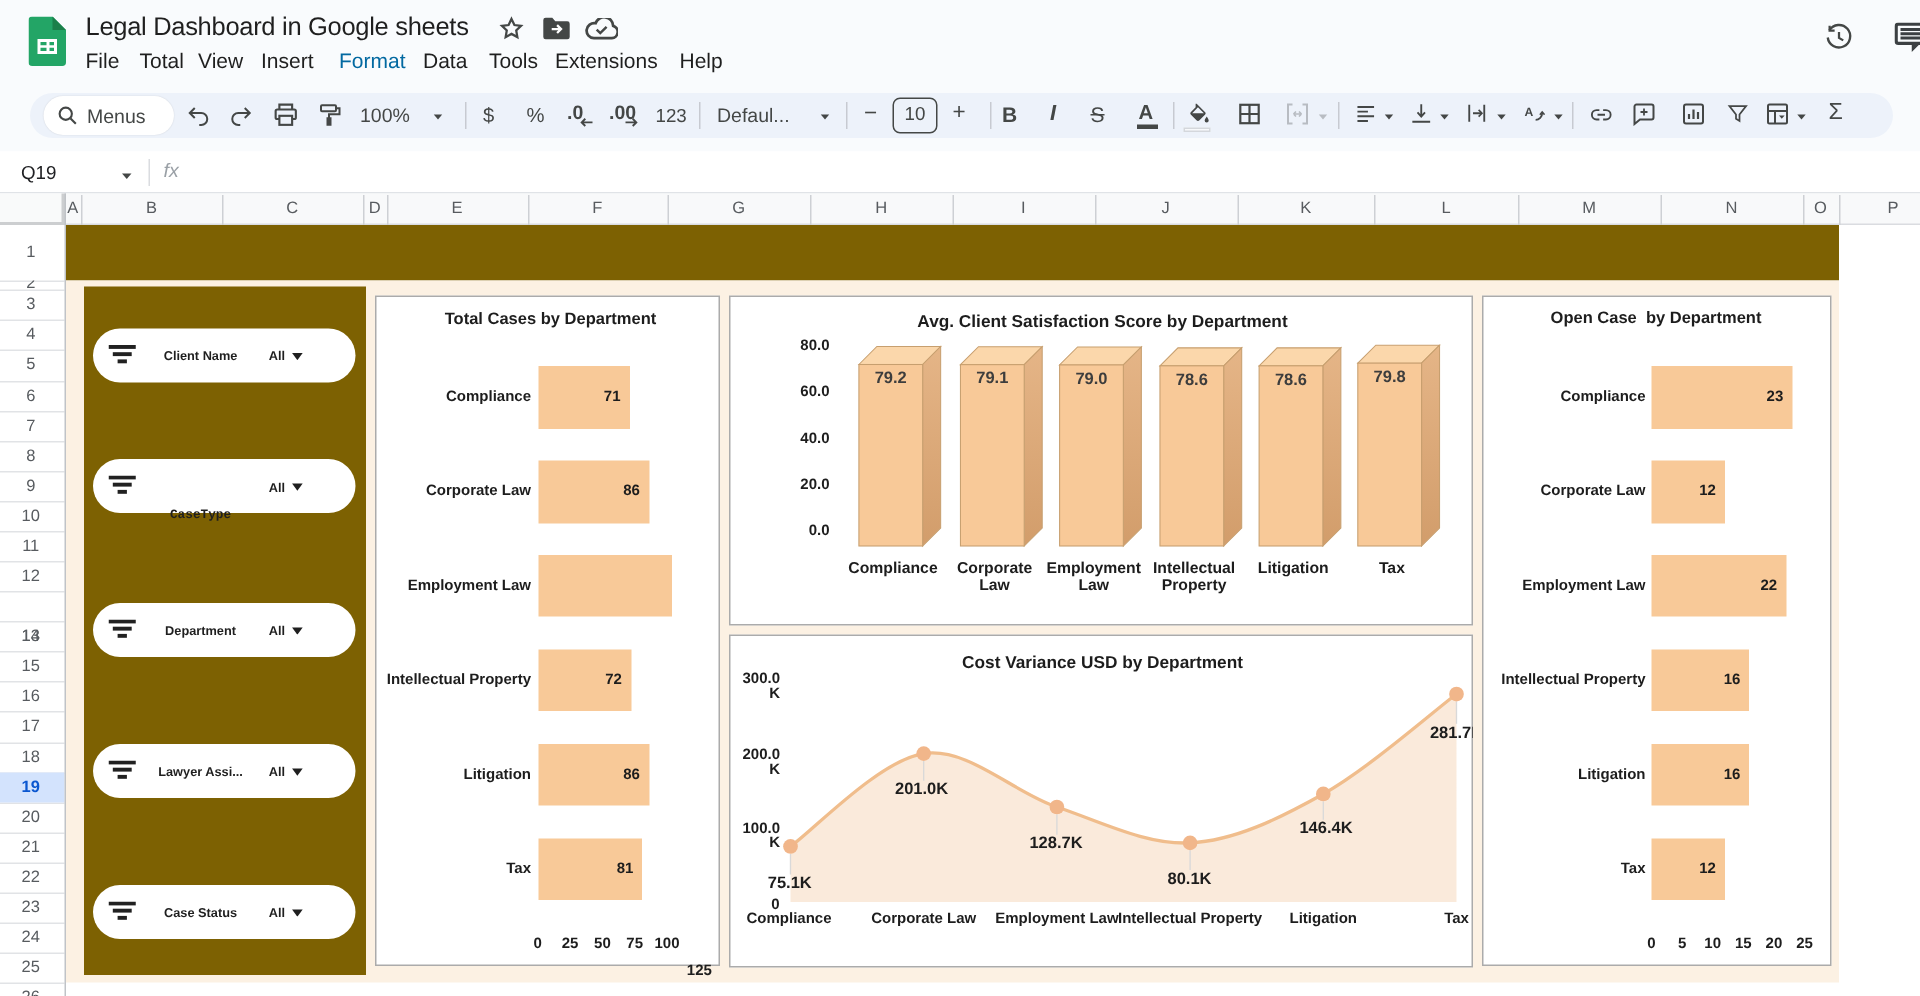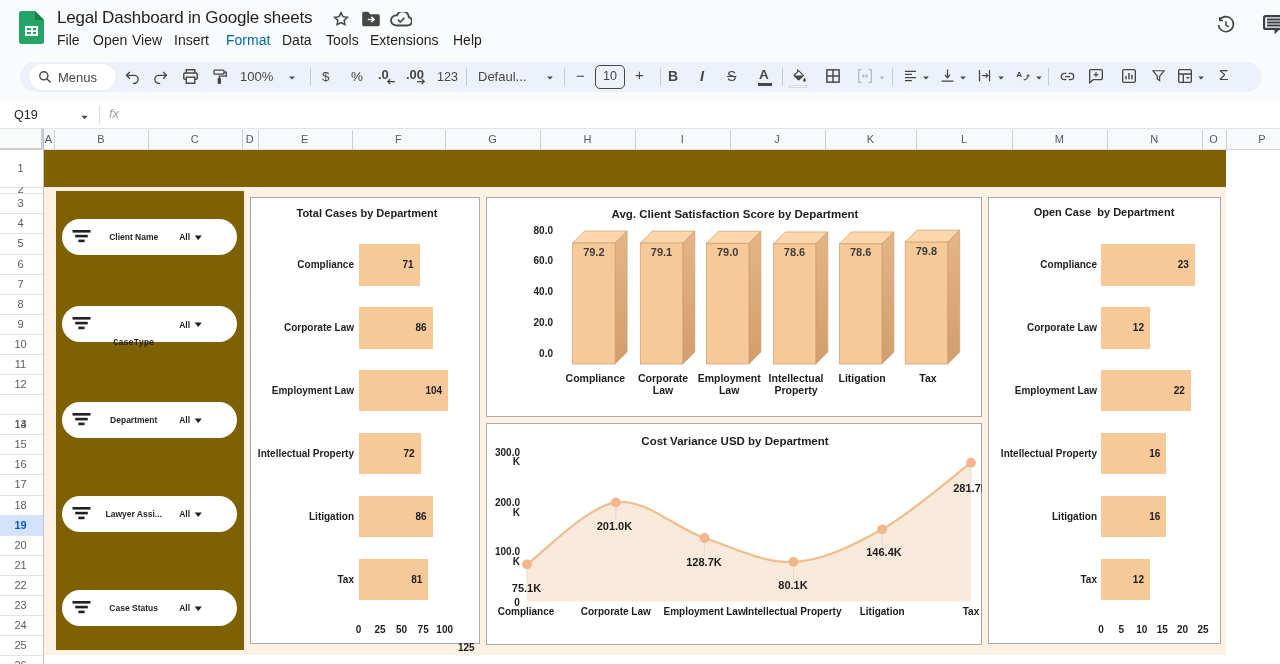--- a/index.html
+++ b/index.html
@@ -17,21 +17,21 @@
     </svg>
 <svg style="position:absolute;left:361px;top:11px" width="20" height="16" viewBox="0 0 24 20" fill="#444746">
       <path d="M1 3 a2 2 0 0 1 2 -2 h5.5 l2.5 3 H21 a2 2 0 0 1 2 2 v11 a2 2 0 0 1 -2 2 H3 a2 2 0 0 1 -2 -2 Z"></path>
       <path d="M8 10.5 h7 M12.5 7.2 l3.3 3.3 -3.3 3.3" stroke="#ffffff" stroke-width="1.9" fill="none"></path>
     </svg>
 <svg style="position:absolute;left:390px;top:12px" width="22" height="15" viewBox="0 0 24 16" fill="none" stroke="#444746" stroke-width="2">
       <path d="M6.5 14.5 a5.5 5.5 0 1 1 1.2 -10.9 a6.6 6.6 0 0 1 12.8 1.9 a4.6 4.6 0 0 1 -1 9 Z"></path>
       <path d="M8.5 8.2 l2.6 2.6 4.6 -4.6" stroke-width="1.8"></path>
     </svg>
 <div style="position:absolute;left:57px;top:31.5px;font-size:14px;font-weight:400;color:#1f1f1f;white-space:nowrap;">File</div>
-<div style="position:absolute;left:93px;top:31.5px;font-size:14px;font-weight:400;color:#1f1f1f;white-space:nowrap;">Open</div>
+<div style="position:absolute;left:93px;top:31.5px;font-size:14px;font-weight:400;color:#1f1f1f;white-space:nowrap;">Total</div>
 <div style="position:absolute;left:132px;top:31.5px;font-size:14px;font-weight:400;color:#1f1f1f;white-space:nowrap;">View</div>
 <div style="position:absolute;left:174px;top:31.5px;font-size:14px;font-weight:400;color:#1f1f1f;white-space:nowrap;">Insert</div>
 <div style="position:absolute;left:226px;top:31.5px;font-size:14px;font-weight:400;color:#0369a1;white-space:nowrap;text-align:right;">Format</div>
 <div style="position:absolute;left:282px;top:31.5px;font-size:14px;font-weight:400;color:#1f1f1f;white-space:nowrap;">Data</div>
 <div style="position:absolute;left:326px;top:31.5px;font-size:14px;font-weight:400;color:#1f1f1f;white-space:nowrap;">Tools</div>
 <div style="position:absolute;left:370px;top:31.5px;font-size:14px;font-weight:400;color:#1f1f1f;white-space:nowrap;text-align:right;">Extensions</div>
 <div style="position:absolute;left:453px;top:31.5px;font-size:14px;font-weight:400;color:#1f1f1f;white-space:nowrap;">Help</div>
 <svg style="position:absolute;left:1216px;top:15px" width="20" height="20" viewBox="0 0 24 24" fill="none" stroke="#444746" stroke-width="1.9">
       <path d="M4.3 6.2 A9 9 0 1 1 3 12"></path>
       <path d="M4.5 2.5 v4 h4" stroke-width="1.8"></path>
@@ -329,21 +329,20 @@
 <div style="position:absolute;left:486px;top:423px;width:496px;height:222px;background:#ffffff;border:1px solid #ababab;"></div>
 <div style="position:absolute;left:988px;top:197px;width:233px;height:447px;background:#ffffff;border:1px solid #ababab;"></div>
 <div style="position:absolute;left:367px;top:207px;transform:translateX(-50%);font-size:11px;font-weight:700;color:#1d1d1d;white-space:nowrap;">Total Cases by Department</div>
 <div style="position:absolute;left:358.5px;top:244.3px;width:61.202px;height:41.5px;background:#f8c998;"></div>
 <div style="position:absolute;left:358.5px;top:244.3px;font-size:10px;font-weight:700;color:#1d1d1d;white-space:nowrap;width:55.202px;line-height:41.5px;text-align:right;">71</div>
 <div style="position:absolute;left:234px;top:244.3px;font-size:10px;font-weight:700;color:#1d1d1d;white-space:nowrap;width:120px;line-height:41.5px;text-align:right;">Compliance</div>
 <div style="position:absolute;left:358.5px;top:307.1px;width:74.132px;height:41.5px;background:#f8c998;"></div>
 <div style="position:absolute;left:358.5px;top:307.1px;font-size:10px;font-weight:700;color:#1d1d1d;white-space:nowrap;width:68.132px;line-height:41.5px;text-align:right;">86</div>
 <div style="position:absolute;left:234px;top:307.1px;font-size:10px;font-weight:700;color:#1d1d1d;white-space:nowrap;width:120px;line-height:41.5px;text-align:right;">Corporate Law</div>
 <div style="position:absolute;left:358.5px;top:369.9px;width:89.648px;height:41.5px;background:#f8c998;"></div>
-<div style="position:absolute;left:358.5px;top:369.9px;font-size:10px;font-weight:700;color:#1d1d1d;white-space:nowrap;width:83.648px;line-height:41.5px;text-align:right;">104</div>
 <div style="position:absolute;left:234px;top:369.9px;font-size:10px;font-weight:700;color:#1d1d1d;white-space:nowrap;width:120px;line-height:41.5px;text-align:right;">Employment Law</div>
 <div style="position:absolute;left:358.5px;top:432.8px;width:62.064px;height:41.5px;background:#f8c998;"></div>
 <div style="position:absolute;left:358.5px;top:432.8px;font-size:10px;font-weight:700;color:#1d1d1d;white-space:nowrap;width:56.064px;line-height:41.5px;text-align:right;">72</div>
 <div style="position:absolute;left:234px;top:432.8px;font-size:10px;font-weight:700;color:#1d1d1d;white-space:nowrap;width:120px;line-height:41.5px;text-align:right;">Intellectual Property</div>
 <div style="position:absolute;left:358.5px;top:495.7px;width:74.132px;height:41.5px;background:#f8c998;"></div>
 <div style="position:absolute;left:358.5px;top:495.7px;font-size:10px;font-weight:700;color:#1d1d1d;white-space:nowrap;width:68.132px;line-height:41.5px;text-align:right;">86</div>
 <div style="position:absolute;left:234px;top:495.7px;font-size:10px;font-weight:700;color:#1d1d1d;white-space:nowrap;width:120px;line-height:41.5px;text-align:right;">Litigation</div>
 <div style="position:absolute;left:358.5px;top:558.5px;width:69.822px;height:41.5px;background:#f8c998;"></div>
 <div style="position:absolute;left:358.5px;top:558.5px;font-size:10px;font-weight:700;color:#1d1d1d;white-space:nowrap;width:63.822px;line-height:41.5px;text-align:right;">81</div>
 <div style="position:absolute;left:234px;top:558.5px;font-size:10px;font-weight:700;color:#1d1d1d;white-space:nowrap;width:120px;line-height:41.5px;text-align:right;">Tax</div>

